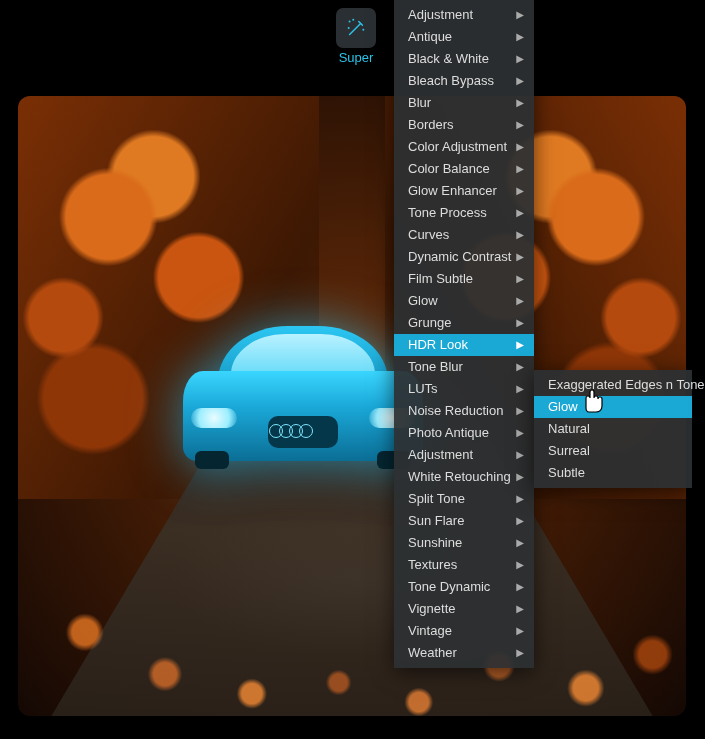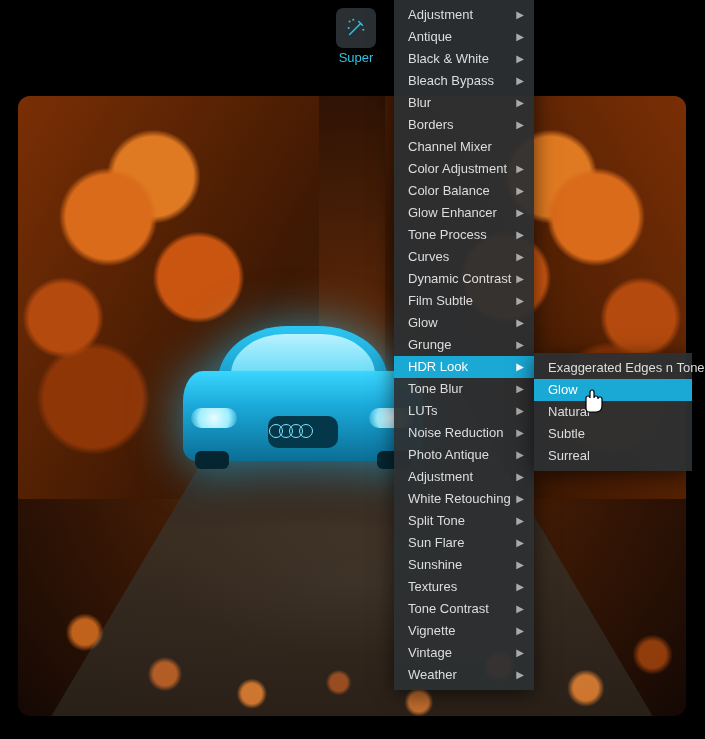--- a/index.html
+++ b/index.html
@@ -173,21 +173,21 @@
     box-shadow: 0 4px 20px rgba(0,0,0,0.6);
     min-width: 140px;
   }
   .menu.main {
     left: 394px;
     top: 0;
     width: 140px;
   }
   .menu.sub {
     left: 534px;
-    top: 353px;
+    top: 370px;
     width: 158px;
   }
   .menu-item {
     display: flex;
     align-items: center;
     justify-content: space-between;
     padding: 2px 10px 2px 14px;
     line-height: 18px;
     white-space: nowrap;
     cursor: default;
@@ -271,23 +271,20 @@
     </div>
     <div class="menu-item">
       <span>Blur</span>
       <span class="chev">▶</span>
     </div>
     <div class="menu-item">
       <span>Borders</span>
       <span class="chev">▶</span>
     </div>
     <div class="menu-item">
-      <span>Channel Mixer</span>
-    </div>
-    <div class="menu-item">
       <span>Color Adjustment</span>
       <span class="chev">▶</span>
     </div>
     <div class="menu-item">
       <span>Color Balance</span>
       <span class="chev">▶</span>
     </div>
     <div class="menu-item">
       <span>Glow Enhancer</span>
       <span class="chev">▶</span>
@@ -354,21 +351,21 @@
     </div>
     <div class="menu-item">
       <span>Sunshine</span>
       <span class="chev">▶</span>
     </div>
     <div class="menu-item">
       <span>Textures</span>
       <span class="chev">▶</span>
     </div>
     <div class="menu-item">
-      <span>Tone Contrast</span>
+      <span>Tone Dynamic</span>
       <span class="chev">▶</span>
     </div>
     <div class="menu-item">
       <span>Vignette</span>
       <span class="chev">▶</span>
     </div>
     <div class="menu-item">
       <span>Vintage</span>
       <span class="chev">▶</span>
     </div>
@@ -382,24 +379,24 @@
     <div class="menu-item">
       <span>Exaggerated Edges n Tone</span>
     </div>
     <div class="menu-item selected">
       <span>Glow</span>
     </div>
     <div class="menu-item">
       <span>Natural</span>
     </div>
     <div class="menu-item">
+      <span>Surreal</span>
+    </div>
+    <div class="menu-item">
       <span>Subtle</span>
-    </div>
-    <div class="menu-item">
-      <span>Surreal</span>
     </div>
   </div>
 
 <div class="cursor">
   <svg width="22" height="26" viewBox="0 0 22 26">
     <path d="M7 24 C5 24 4 22 4 20 L4 10 C4 9 5 8 6 8 C7 8 8 9 8 10 L8 4 C8 3 9 2 10 2 C11 2 12 3 12 4 L12 10 C12 9 13 8 14 8 C15 8 16 9 16 10 L16 11 C16 10 17 9 18 9 C19 9 20 10 20 11 L20 18 C20 22 17 24 14 24 Z" fill="#ffffff" stroke="#000" stroke-width="1.2"></path>
   </svg>
 </div>
 
 </body></html>

